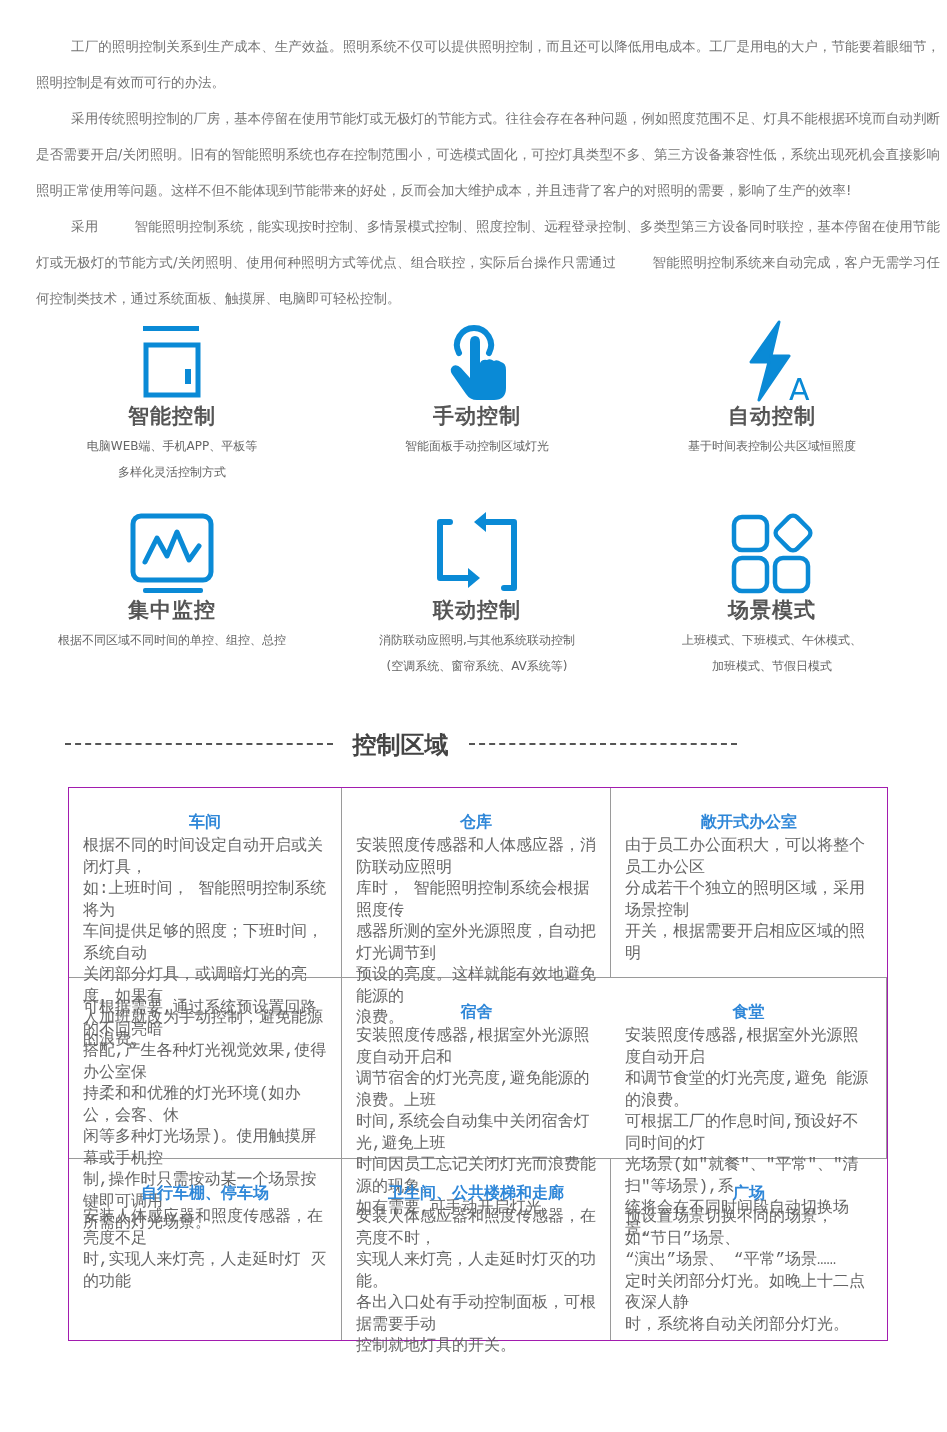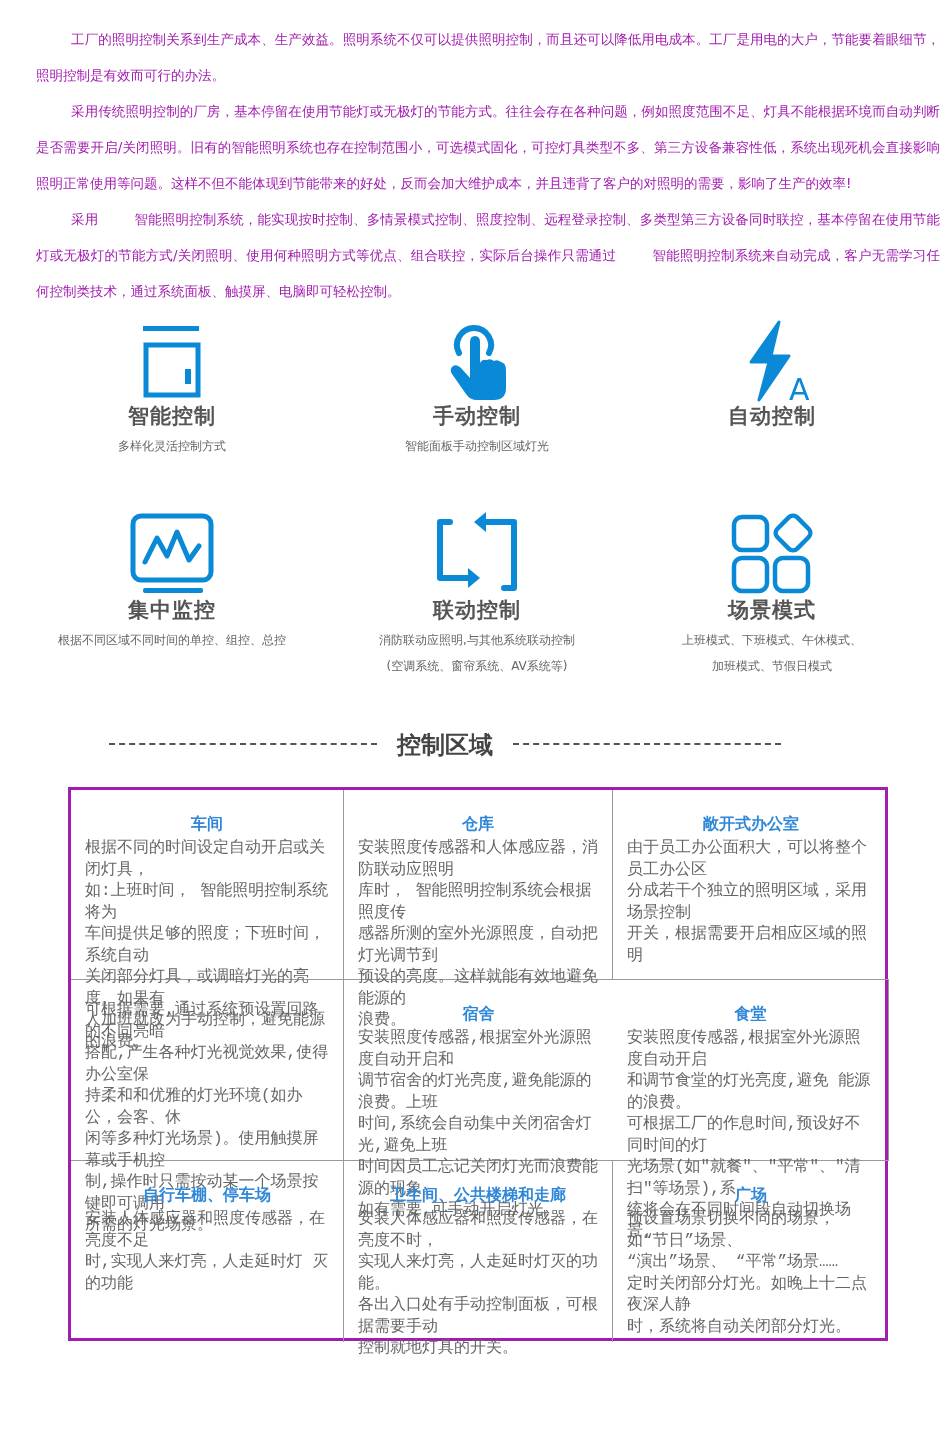--- a/index.html
+++ b/index.html
@@ -2,22 +2,22 @@
 <html><head>
 <meta charset="utf-8">
 <style>
   html, body { margin: 0; padding: 0; background: #ffffff; }
   body {
     width: 947px; height: 1432px; position: relative; overflow: hidden;
     font-family: "DejaVu Sans", "Liberation Sans", sans-serif;
     color: #666666;
   }
   .intro {
-    position: absolute; left: 36px; top: 21px; width: 904px;
-    font-size: 13.5px; line-height: 36px; color: #a21caf;
+    position: absolute; left: 36px; top: 28px; width: 904px;
+    font-size: 13.5px; line-height: 36px; color: #737373;
     text-align: justify;
   }
   .intro p { margin: 0; text-indent: 2.6em; }
   .intro .gap { display: inline-block; width: 36px; }
 
   .features {
     position: absolute; left: 22px; top: 318px; width: 900px;
   }
   .feature {
     position: absolute; width: 300px; text-align: center;
@@ -25,32 +25,32 @@
   .feature .icon { width: 86px; height: 86px; margin: 0 auto; display: block; }
   .feature .ftitle {
     font-size: 21px; font-weight: bold; color: #555555; margin-top: -2px; letter-spacing: 1px;
     line-height: 28px;
   }
   .feature .fdesc {
     font-size: 12px; color: #666666; line-height: 26px; margin-top: 3px;
   }
 
   .section-title {
-    position: absolute; left: 0; top: 728px; width: 801px; text-align: right;
+    position: absolute; left: 0; top: 728px; width: 801px; text-align: center;
     font-size: 24px; font-weight: bold; color: #444444; line-height: 34px;
   }
   .section-title .dashes {
     display: inline-block; vertical-align: middle;
     width: 268px; height: 0; border-top: 2px dashed #555555;
     margin: 0 20px; position: relative; top: -2px;
   }
 
   .grid {
     position: absolute; left: 68px; top: 787px; width: 820px; height: 554px;
-    border: 3px solid #a21caf; box-sizing: border-box;
+    border: 1px solid #a21caf; box-sizing: border-box;
     display: grid;
     grid-template-columns: 273px 269px 276px;
     grid-template-rows: 190px 181px 181px;
   }
   .cell {
     border-right: 1px solid #9a9a9a; border-bottom: 1px solid #9a9a9a;
     padding: 20px 14px 0 14px; box-sizing: border-box;
   }
   .cell.last-col { border-right: none; }
   .cell.last-row { border-bottom: none; }
@@ -74,20 +74,21 @@
 <div class="features">
 
   <div class="feature" style="left:0px; top:0px;">
     <svg class="icon" viewBox="0 0 86 86">
       <rect x="14" y="8" width="56" height="5" fill="#0a8ad6"></rect>
       <rect x="17" y="27" width="52" height="50" fill="none" stroke="#0a8ad6" stroke-width="5"></rect>
       <rect x="56" y="51" width="6" height="15" fill="#0a8ad6"></rect>
     </svg>
     <div class="ftitle">智能控制</div>
     <div class="fdesc">
+      <div>电脑WEB端、手机APP、平板等</div>
       <div>多样化灵活控制方式</div>
     </div>
   </div>
 
   <div class="feature" style="left:305px; top:0px;">
     <svg class="icon" viewBox="0 0 86 86">
       <path d="M25 35 A17 17 0 1 1 55 35" fill="none" stroke="#0a8ad6" stroke-width="6" stroke-linecap="round"></path>
       <path d="M36 24 Q36 18 41 18 Q46 18 46 24 L46 45 Q48 41 53 42 Q56 40 60 43 Q63 41 67 44 Q72 45 72 52 L72 70 Q72 82 60 82 L43 82 Q36 82 32 76 L18 56 Q15 51 19 48 Q23 46 27 50 L36 60 Z" fill="#0a8ad6"></path>
     </svg>
     <div class="ftitle">手动控制</div>
@@ -95,20 +96,23 @@
       <div>智能面板手动控制区域灯光</div>
     </div>
   </div>
 
   <div class="feature" style="left:600px; top:0px;">
     <svg class="icon" viewBox="0 0 86 86">
       <path d="M50 4 L22 44 L40 44 L30 82 L60 38 L42 38 Z" fill="#0a8ad6" stroke="#0a8ad6" stroke-linejoin="round" stroke-width="3"></path>
       <text x="60" y="82" font-size="30" fill="#0a8ad6" font-family="DejaVu Sans, sans-serif">A</text>
     </svg>
     <div class="ftitle">自动控制</div>
+    <div class="fdesc">
+      <div>基于时间表控制公共区域恒照度</div>
+    </div>
   </div>
 
   <div class="feature" style="left:0px; top:194px;">
     <svg class="icon" viewBox="0 0 86 86">
       <rect x="4" y="4" width="78" height="64" rx="8" fill="none" stroke="#0a8ad6" stroke-width="5"></rect>
       <polyline points="16,50 28,26 38,44 48,20 60,48 70,34" fill="none" stroke="#0a8ad6" stroke-width="5" stroke-linejoin="round" stroke-linecap="round"></polyline>
       <rect x="14" y="76" width="60" height="5" rx="2" fill="#0a8ad6"></rect>
     </svg>
     <div class="ftitle">集中监控</div>
     <div class="fdesc">

